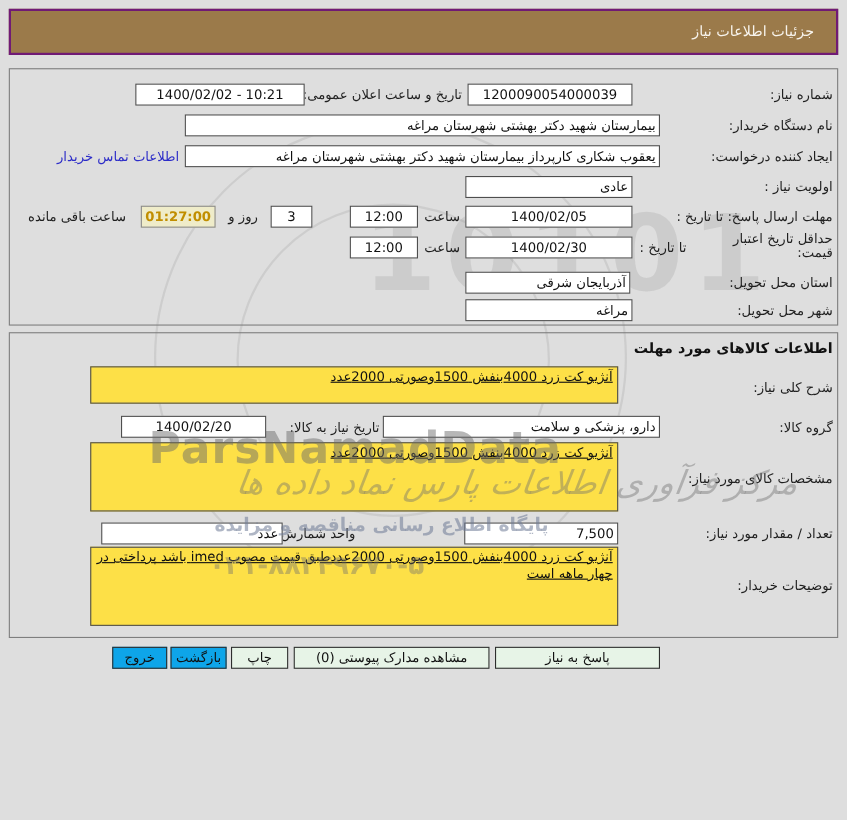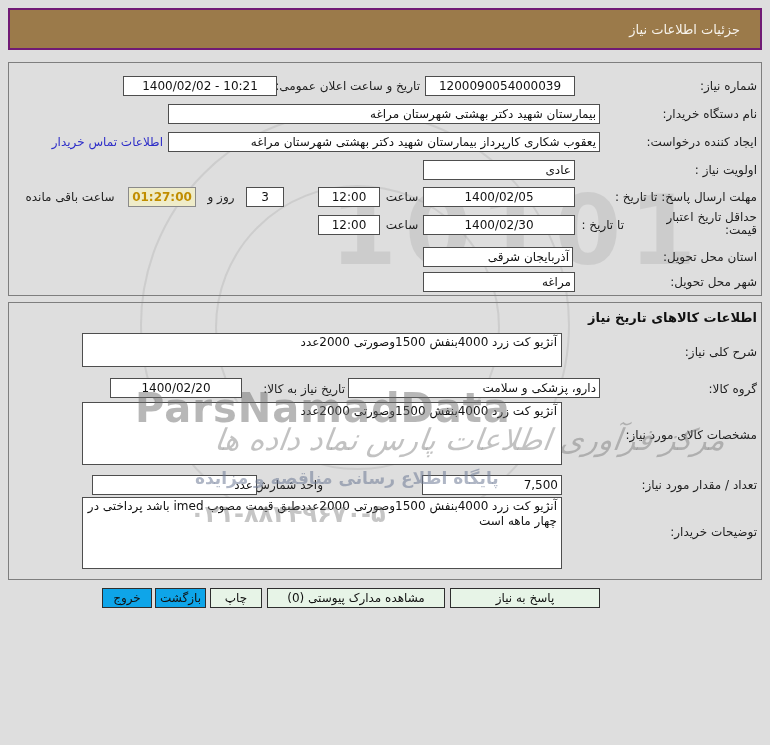--- a/index.html
+++ b/index.html
@@ -23,22 +23,22 @@
   #panel2 { left:8px; top:302px; width:754px; height:278px; }
 
   .lbl { font-size:12px; color:#1f1f1f; z-index:3; text-align:right; white-space:nowrap; }
   .lbl2 { white-space:normal; line-height:13px; }
 
   .tbox { background:#ffffff; border:1px solid #4e4e4e; height:20px; line-height:18px;
           font-size:12px; color:#111; padding:0 3px; z-index:3; overflow:hidden;
           white-space:nowrap; }
   .center { text-align:center; }
   .right { text-align:right; }
-  .tarea { background:#ffffff; border:1px solid #4e4e4e; font-size:12px; color:#111;
-           padding:1px 4px; z-index:3; overflow:hidden; text-align:right; line-height:15px; }
+  .tarea { background:#fde047; border:1px solid #4e4e4e; font-size:12px; color:#111;
+           padding:1px 4px; z-index:3; overflow:hidden; text-align:right; line-height:15px;text-decoration:underline; }
 
   .link { color:#2d2dc8; font-size:12px; z-index:3; cursor:pointer; white-space:nowrap; }
 
   .countdown { background:#efecc9; border:1px solid #8a8a8a; color:#c18e00;
                font-weight:bold; }
 
   .hdr { font-size:13px; font-weight:bold; color:#111; z-index:3; }
 
   .btn { height:20px; border:1px solid #2e2e2e; font-size:12px; color:#111;
          display:flex; align-items:center; justify-content:center; z-index:3;
@@ -102,21 +102,21 @@
   <div class="abs lbl rtl" style="left:384px; top:218px; width:36px; text-align:center;">ساعت</div>
   <div class="abs tbox center ltr" style="left:318px; top:215px; width:62px;">12:00</div>
 
   <div class="abs lbl rtl" style="right:13px; top:250px;">استان محل تحویل:</div>
   <div class="abs tbox right rtl" style="left:423px; top:247px; width:150px;">آذربایجان شرقی</div>
 
   <div class="abs lbl rtl" style="right:13px; top:275px;">شهر محل تحویل:</div>
   <div class="abs tbox right rtl" style="left:423px; top:272px; width:152px;">مراغه</div>
 
   <div class="abs panel" id="panel2"></div>
-  <div class="abs hdr rtl" style="right:13px; top:310px;">اطلاعات کالاهای تاریخ نیاز</div>
+  <div class="abs hdr rtl" style="right:13px; top:310px;">اطلاعات کالاهای مورد مهلت</div>
 
   <div class="abs lbl rtl" style="right:13px; top:345px;">شرح کلی نیاز:</div>
   <div class="abs tarea rtl" style="left:82px; top:333px; width:480px; height:34px;">آنژیو کت زرد 4000بنفش 1500وصورتی 2000عدد</div>
 
   <div class="abs lbl rtl" style="right:13px; top:382px;">گروه کالا:</div>
   <div class="abs tbox right rtl" style="left:348px; top:378px; width:252px;">دارو، پزشکی و سلامت</div>
   <div class="abs lbl rtl" style="right:425px; top:382px;">تاریخ نیاز به کالا:</div>
   <div class="abs tbox center ltr" style="left:110px; top:378px; width:132px;">1400/02/20</div>
 
   <div class="abs lbl rtl" style="right:13px; top:428px;">مشخصات کالای مورد نیاز:</div>

